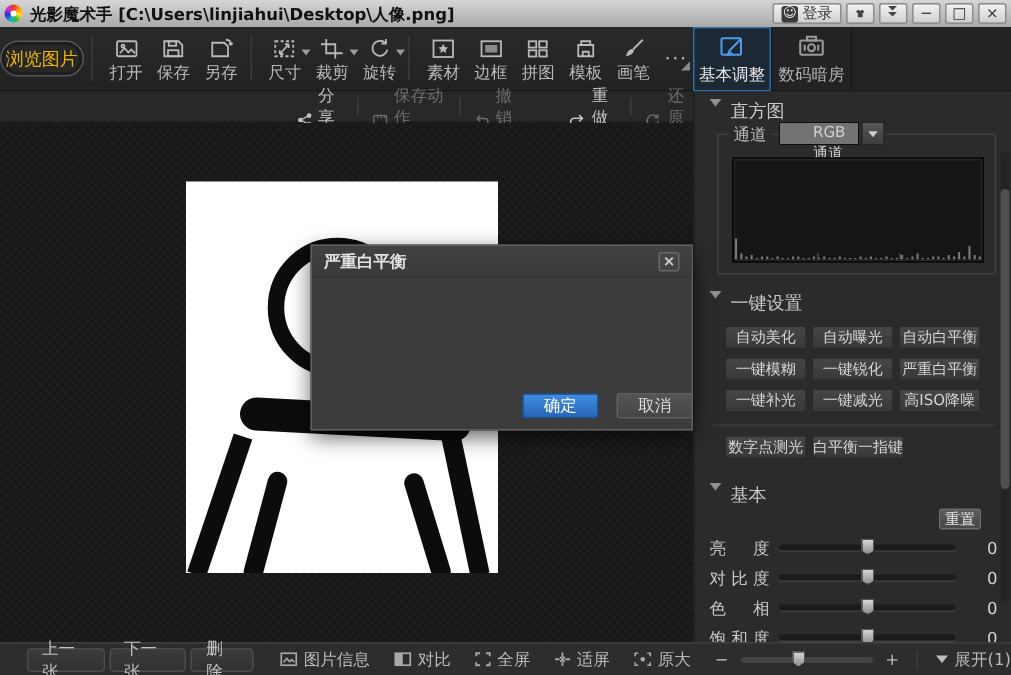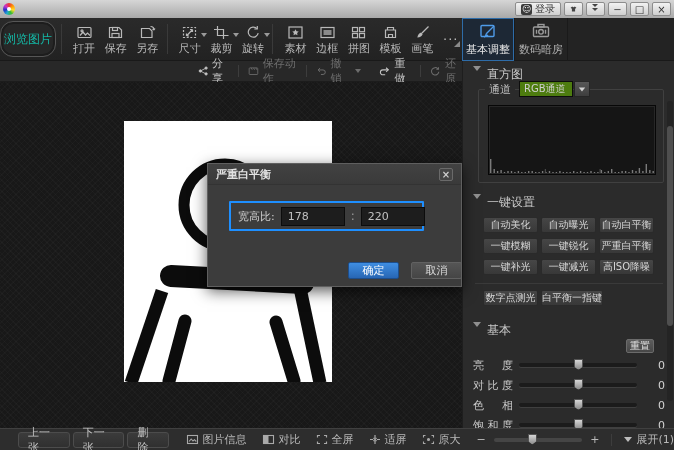--- a/index.html
+++ b/index.html
@@ -25,22 +25,22 @@
   .smiley { width:11px; height:11px; border-radius:2px; background:#3a3a3a; color:#eee;
     font-size:9px; line-height:11px; text-align:center; margin-right:3px; }
   .chev { width:7px; height:4px; position:relative; }
   .chev::before,.chev::after { content:""; position:absolute; left:0; border-left:3.5px solid transparent;
     border-right:3.5px solid transparent; border-top:3px solid #444; }
   .chev::before{ top:-3px; } .chev::after{ top:1px; }
 
   
   #toolbar { left:0; top:18px; width:462px; height:43px; background:linear-gradient(#2a2a2a,#222);
     border-bottom:1px solid #191919; display:flex; align-items:center; }
-  #browse-btn { margin-left:0; width:64px; height:36px; border:1px solid #565656;
-    border-radius:13px; box-shadow:0 0 0 2px #1d1d1d inset; color:#14b8a6; font-size:12px;
+  #browse-btn { margin-left:0; width:64px; height:24px; border:1px solid #565656;
+    border-radius:13px; box-shadow:0 0 0 2px #1d1d1d inset; color:#eab308; font-size:12px;
     display:flex; align-items:center; justify-content:center; background:#272727; }
   .tool { display:flex; flex-direction:column; align-items:center; width:33px; margin-left:3px;
     color:#b9b9b9; font-size:11px; position:relative; padding-top:2px; }
   .tool svg { display:block; }
   .tool .lbl { margin-top:1px; white-space:nowrap; }
   .dd { position:absolute; right:-3px; top:10px; border-left:3px solid transparent;
     border-right:3px solid transparent; border-top:4px solid #9a9a9a; }
   .vsep { width:1px; height:30px; background:#3a3a3a; margin:0 5px; }
   #more-tool { width:26px; }
   #more-tool .dots { font-size:13px; letter-spacing:1px; line-height:14px; color:#b9b9b9; }
@@ -50,21 +50,21 @@
   
   #tabs { left:462px; top:18px; width:212px; height:43px; background:#232323; display:flex;
     border-bottom:1px solid #191919; }
   .tab { width:53px; height:43px; display:flex; flex-direction:column; align-items:center;
     justify-content:center; border-right:1px solid #1a1a1a; font-size:11px; color:#b0b0b0; gap:2px; }
   .tab.active { background:#1d2835; box-shadow:inset 0 0 0 1px #2e6ca8; color:#e8e8e8; }
 
   
   #actionrow { left:0; top:61px; width:462px; height:21px; background:#282828;
     border-bottom:1px solid #1c1c1c; display:flex; align-items:center; font-size:11px; }
-  .act { display:flex; align-items:center; gap:4px; color:#c4c4c4; }
+  .act { display:flex; align-items:flex-end; gap:4px; color:#c4c4c4; }
   .act.dim { color:#6d6d6d; }
   .asep { width:1px; height:12px; background:#3d3d3d; margin:0 9px; }
   .dd2 { border-left:3px solid transparent; border-right:3px solid transparent;
     border-top:4px solid #6d6d6d; margin-left:5px; }
 
   
   #canvas { left:0; top:82px; width:462px; height:346px; background:#181818;
     background-image:repeating-linear-gradient(45deg, rgba(255,255,255,.025) 0 1px, transparent 1px 4px),
                      repeating-linear-gradient(-45deg, rgba(255,255,255,.02) 0 1px, transparent 1px 4px); }
   #photo { position:absolute; left:124px; top:39px; width:208px; height:261px; background:#fff; }
@@ -73,22 +73,22 @@
   #panel { left:462px; top:61px; width:212px; height:367px; background:#2b2b2b;
     border-left:1px solid #1e1e1e; }
   .sec-head { position:absolute; left:10px; display:flex; align-items:flex-start; gap:6px;
     font-size:12px; color:#c9c9c9; }
   .tri { border-left:4px solid transparent; border-right:4px solid transparent;
     border-top:5px solid #8f8f8f; }
   #groupbox { position:absolute; left:15px; top:28px; width:186px; height:94px;
     border:1px solid #404040; border-radius:2px; }
   #chan-label { position:absolute; left:6px; top:-8px; background:#2b2b2b; padding:0 4px;
     font-size:11px; color:#bdbdbd; }
-  #chan-select { position:absolute; left:40px; top:-9px; width:54px; height:16px; background:#4d7c0f;
-    border:1px solid #0d0d0d; color:#cfcfcf; font-size:10px; line-height:14px; padding-left:4px; }
+  #chan-select { position:absolute; left:40px; top:-9px; width:54px; height:16px; background:#737373;
+    border:1px solid #0d0d0d; color:#cfcfcf; font-size:10px; line-height:14px; padding-left:22px; }
   #chan-btn { position:absolute; left:95px; top:-9px; width:16px; height:16px;
     background:linear-gradient(#575757,#3e3e3e); border:1px solid #262626;
     display:flex; align-items:center; justify-content:center; }
   #chan-btn .tri { border-top-color:#cfcfcf; transform:scale(.8); }
   #histogram { position:absolute; left:9px; top:15px; width:168px; height:70px; background:#151515;
     border:1px solid #070707; box-shadow:inset 0 0 0 1px #272727; }
   #histogram svg { position:absolute; left:1px; bottom:1px; }
 
   .key-btn { position:absolute; width:55px; height:16px; background:linear-gradient(#464646,#383838);
     border:1px solid #2a2a2a; border-radius:2px; color:#d6d6d6; font-size:10px;
@@ -147,20 +147,21 @@
   .tri-dn { border-left:4px solid transparent; border-right:4px solid transparent;
     border-top:5px solid #bdbdbd; }
 </style>
 </head>
 <body>
 
 <div id="app">
 
   <div id="titlebar" class="abs">
     <span class="logo"></span>
+    <span id="win-title">光影魔术手  [C:\Users\linjiahui\Desktop\人像.png]</span>
     <span style="flex:1"></span>
     <span class="tb-btn">
       <span class="smiley">☺</span>
       <span>登录</span>
     </span>
     <span class="tb-btn" style="width:19px">
       <svg width="11" height="10" viewBox="0 0 11 10">
         <path d="M3.5 1 L1 3 l1.5 1.5 L3 4 v5 h5 V4 l.5.5 L10 3 7.5 1 q-1 1.2-2 1.2T3.5 1z" fill="#444"></path>
       </svg>
     </span>
@@ -476,26 +477,20 @@
     <div id="panel-scroll">
       <span class="thumb"></span>
     </div>
   </div>
 
   <div id="dialog" class="abs">
     <div id="dlg-title">
       <span>严重白平衡</span>
       <span id="dlg-close">×</span>
     </div>
-    <div id="focus-box">
-      <label>宽高比:</label>
-      <input class="ratio-input" value="178" style="">
-      <span id="colon">:</span>
-      <input class="ratio-input" value="220" style="">
-    </div>
     <div class="dlg-btn" id="ok-btn">确定</div>
     <div class="dlg-btn" id="cancel-btn">取消</div>
   </div>
 
   <div id="statusbar" class="abs">
     <span class="st-btn" style="margin-left:18px">上一张</span>
     <span class="st-btn">下一张</span>
     <span class="st-btn">删除</span>
 
 

